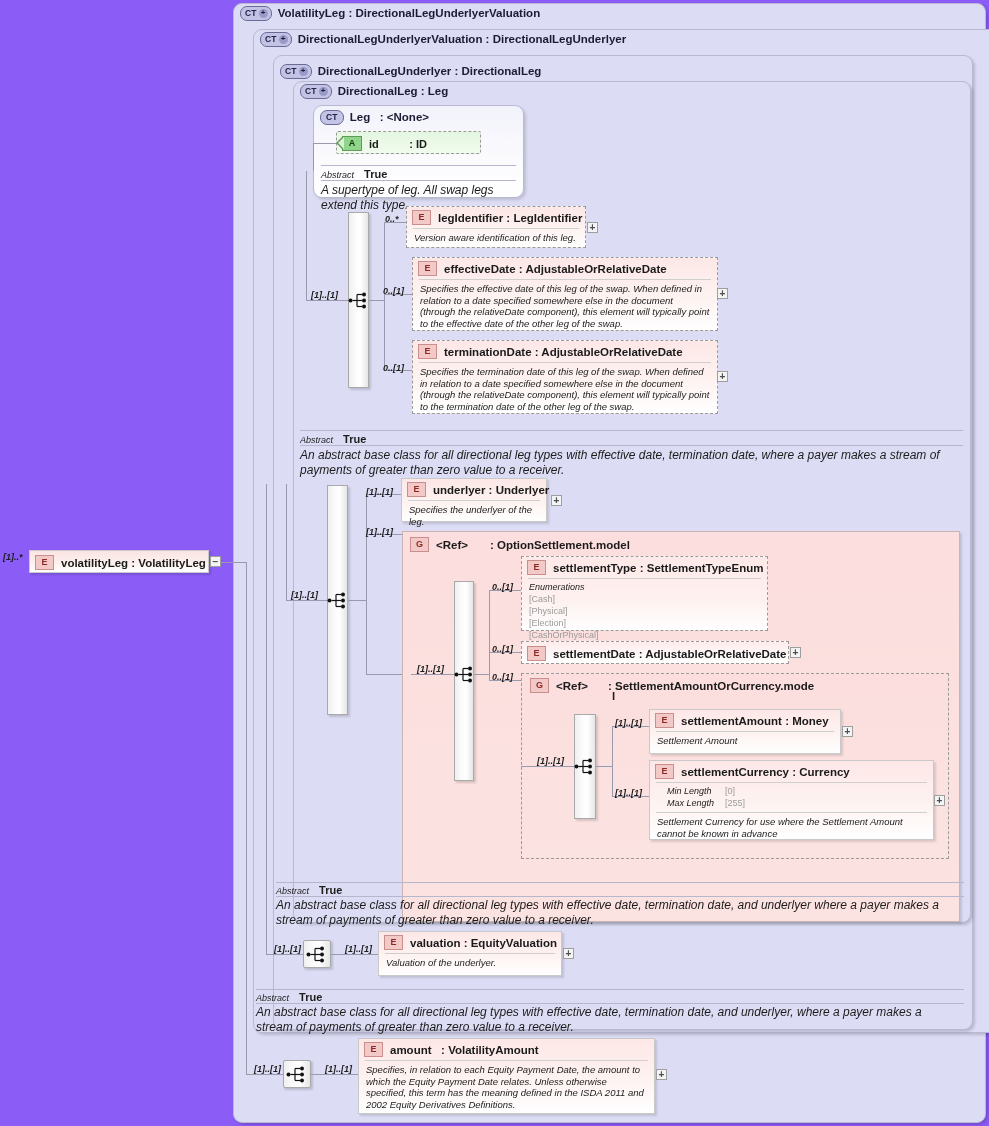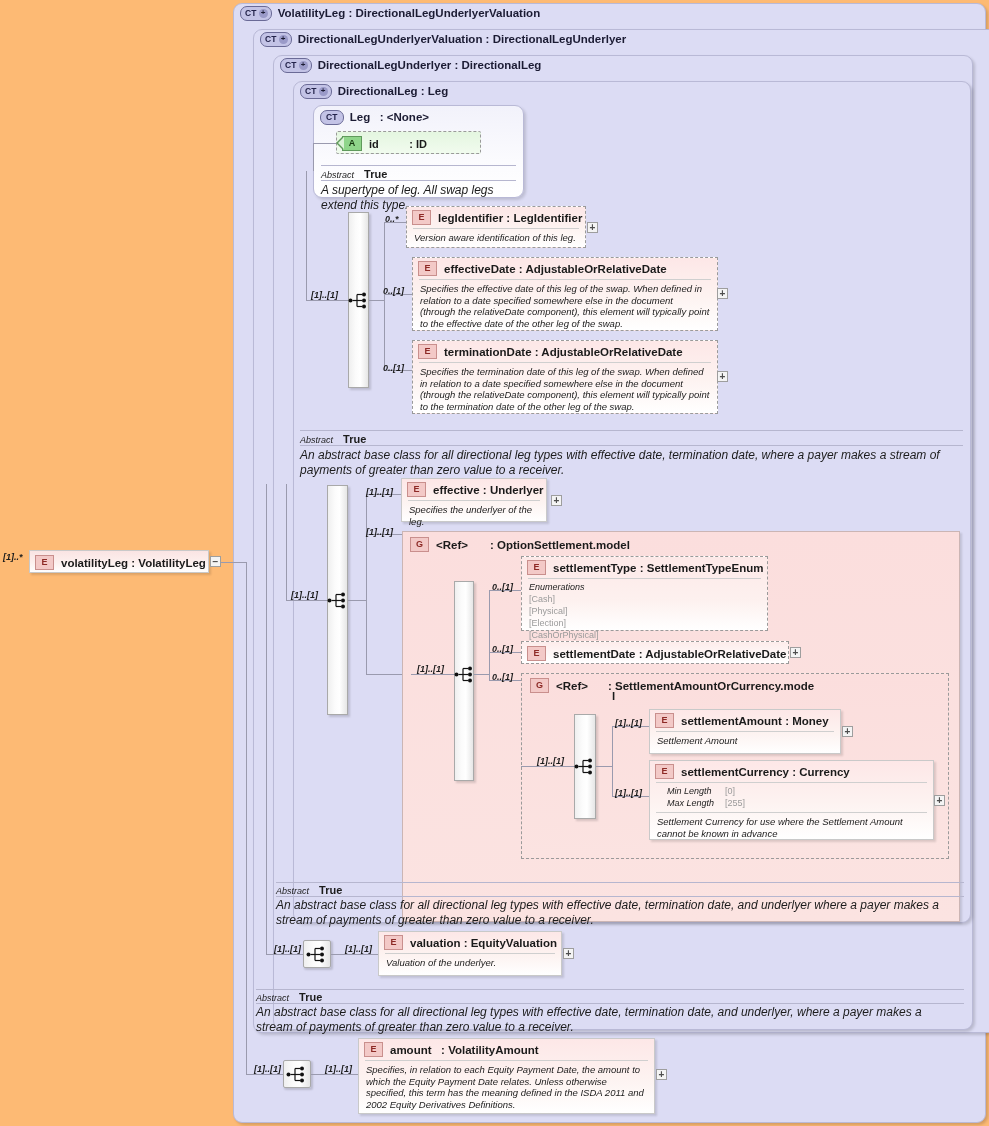--- a/index.html
+++ b/index.html
@@ -1,17 +1,17 @@
 <!DOCTYPE html>
 <html><head>
 <meta charset="utf-8">
 <style>
   html,body{margin:0;padding:0;background:#ffffff;}
   body{font-family:"Liberation Sans",sans-serif;-webkit-font-smoothing:none;}
-  #canvas{position:relative;width:989px;height:1126px;overflow:hidden;background:#fdba74;}
+  #canvas{position:relative;width:989px;height:1126px;overflow:hidden;background:#8b5cf6;}
 
   
   .ct{position:absolute;background:#dcdcf4;border:1px solid #b9b9d6;border-radius:9px;
       box-shadow:2px 2px 3px rgba(0,0,0,.16);box-sizing:border-box;}
   .ct-title{position:absolute;font-size:11.5px;font-weight:bold;color:#1b1b33;white-space:nowrap;}
 
   
   .badge-ct{display:inline-block;vertical-align:middle;height:13px;line-height:12px;
      padding:0 3px 0 4px;border:1px solid #6a6a96;border-radius:7px;background:#c3c3e6;
      font-size:8.5px;font-weight:bold;color:#23234a;letter-spacing:.2px;margin-right:6px;}
@@ -84,21 +84,21 @@
   <div class="ct" style="left:253px;top:29px;width:953px;height:1004px;"></div>
   <div class="ct" style="left:273px;top:55px;width:700px;height:975px;"></div>
   <div class="ct" style="left:293px;top:81px;width:678px;height:842px;"></div>
 
   <div class="ct-title" style="left:240px;top:6px;">
     <span class="badge-ct">CT<span class="pl">+</span></span><span>VolatilityLeg : DirectionalLegUnderlyerValuation</span>
   </div>
   <div class="ct-title" style="left:260px;top:32px;">
     <span class="badge-ct">CT<span class="pl">+</span></span><span>DirectionalLegUnderlyerValuation : DirectionalLegUnderlyer</span>
   </div>
-  <div class="ct-title" style="left:280px;top:58px;">
+  <div class="ct-title" style="left:280px;top:64px;">
     <span class="badge-ct">CT<span class="pl">+</span></span><span>DirectionalLegUnderlyer : DirectionalLeg</span>
   </div>
   <div class="ct-title" style="left:300px;top:84px;">
     <span class="badge-ct">CT<span class="pl">+</span></span><span>DirectionalLeg : Leg</span>
   </div>
 
   <div style="position:absolute;left:313px;top:105px;width:211px;height:93px;
        background:linear-gradient(to bottom,#f2f2fb 0%,#fbfbfe 60%,#ffffff 100%);border:1px solid #b9b9d6;border-radius:9px;
        box-shadow:2px 2px 3px rgba(0,0,0,.14);box-sizing:border-box;"></div>
   <div class="ct-title" style="left:320px;top:110px;font-weight:bold;">
@@ -202,21 +202,21 @@
   <div class="ln v" style="left:366px;top:494px;height:180px;"></div>
   <div class="ln h" style="left:348px;top:600px;width:18px;"></div>
   <div class="ln h" style="left:366px;top:494px;width:35px;"></div>
   <div class="ln h" style="left:366px;top:534px;width:45px;"></div>
   <div class="ln h" style="left:366px;top:674px;width:45px;"></div>
 
   <div class="card" style="left:366px;top:487px;">[1]..[1]</div>
   <div class="node solid grad" style="left:401px;top:478px;width:146px;height:44px;">
     <div class="node-hdr">
       <span class="badge-e">E</span>
-      <span class="node-name">effective : Underlyer</span>
+      <span class="node-name">underlyer : Underlyer</span>
     </div>
     <div class="hr"></div>
     <div class="node-doc">Specifies the underlyer of the leg.</div>
   </div>
   <div class="pm" style="left:551px;top:495px;">+</div>
 
   <div class="card" style="left:366px;top:527px;">[1]..[1]</div>
   <div class="node grp" style="left:402px;top:531px;width:558px;height:391px;border:1px solid #cbb5b4;box-shadow:1.5px 1.5px 2px rgba(0,0,0,.13);"></div>
   <div class="node-hdr" style="position:absolute;left:406px;top:535px;padding:2px 4px;">
     <span class="badge-g">G</span>

